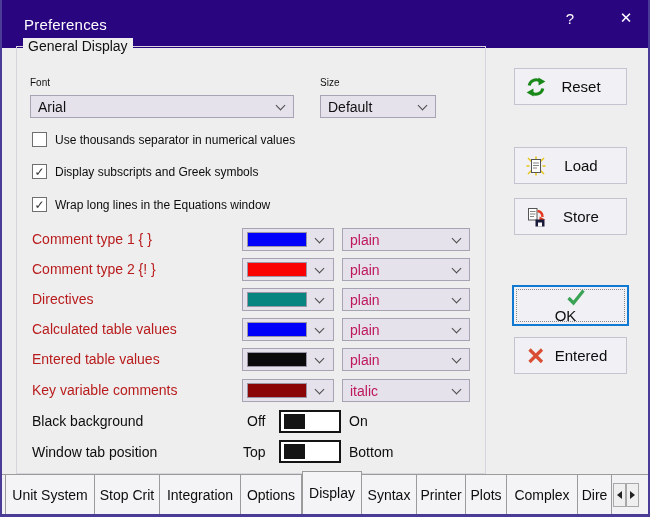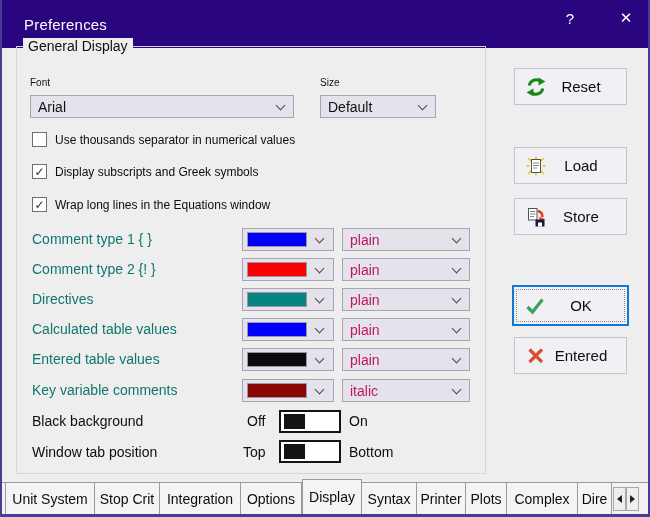--- a/index.html
+++ b/index.html
@@ -38,46 +38,46 @@
   #font-combo { left:28px; top:95px; width:264px; }
   #size-combo { left:318px; top:95px; width:116px; }
 
   
   .cbrow { position:absolute; left:30px; display:flex; align-items:center; height:17px; }
   .cbbox { width:15px; height:15px; background:#ffffff; border:1px solid #6f6f6f; display:flex; align-items:center; justify-content:center; font-size:12px; line-height:12px; color:#333; flex:none; }
   .cblabel { margin-left:8px; font-size:12px; color:#0d0d0d; white-space:nowrap; }
 
   
   .srow { position:absolute; left:0; width:470px; height:23px; }
-  .srow .rlabel { position:absolute; left:30px; font-size:14px; line-height:23px; color:#0f766e; white-space:nowrap; }
+  .srow .rlabel { position:absolute; left:30px; font-size:14px; line-height:23px; color:#b91c1c; white-space:nowrap; }
   .ccombo { position:absolute; left:240px; width:92px; height:23px; background:#e5e2ec; border:1px solid #a8a3b3; display:flex; align-items:center; }
   .swatch { width:60px; height:15px; margin-left:4px; border:1px solid #9a96a5; flex:none; }
   .ccombo .chev { margin:-3px 0 0 9px; }
   .scombo { position:absolute; left:340px; width:128px; height:23px; background:#e5e2ec; border:1px solid #a8a3b3; display:flex; align-items:center; font-size:14px; color:#be185d; }
   .scombo .stext { flex:1; padding-left:7px; }
 
   
   .tglabel { position:absolute; left:30px; font-size:14px; color:#0d0d0d; white-space:nowrap; }
   .tgside { position:absolute; font-size:14px; color:#0d0d0d; }
   .toggle { position:absolute; left:277px; width:62px; height:23px; background:#ffffff; border:2px solid #141414; }
   .knob { position:absolute; left:3px; top:2px; width:21px; height:15px; background:#141414; }
 
   
   .btn {
     position:absolute; left:512px; width:113px; height:37px;
     background:#f1f0f5; border:1px solid #c6c3d0;
     display:flex; align-items:center; font-size:15px; color:#0d0d0d; cursor:default;
   }
   .btn .bicon { margin-left:11px; width:20px; height:20px; flex:none; display:flex; align-items:center; justify-content:center; }
   .btn .blabel { flex:1; text-align:center; margin-right:10px; }
-  #ok-btn { left:510px; top:285px; width:117px; height:41px; border:2px solid #1079d2; outline:1px dotted #8a8a8a; outline-offset:-5px; }
+  #ok-btn { left:510px; top:285px; width:117px; height:41px; border:2px solid #1079d2; outline:1px dotted #8a8a8a; outline-offset:-5px;flex-direction:column; }
 
   
   .tabbar {
-    position:absolute; left:0; right:0; bottom:0; height:32px;
+    position:absolute; left:0; right:0; bottom:0; height:40px;
     background:#f2f1f3; border-top:1px solid #9b9b9b;
     display:flex; align-items:stretch; padding-left:3px;
   }
   .tab {
     border-right:1px solid #9b9b9b; background:#f4f3f5;
     display:flex; align-items:center; justify-content:center;
     font-size:14px; color:#0d0d0d; white-space:nowrap; overflow:hidden; flex:none;
   }
   .tab:first-child { border-left:1px solid #9b9b9b; }
   .tab.selected { margin-top:-4px; border:1px solid #9b9b9b; border-bottom:none; z-index:2; }

